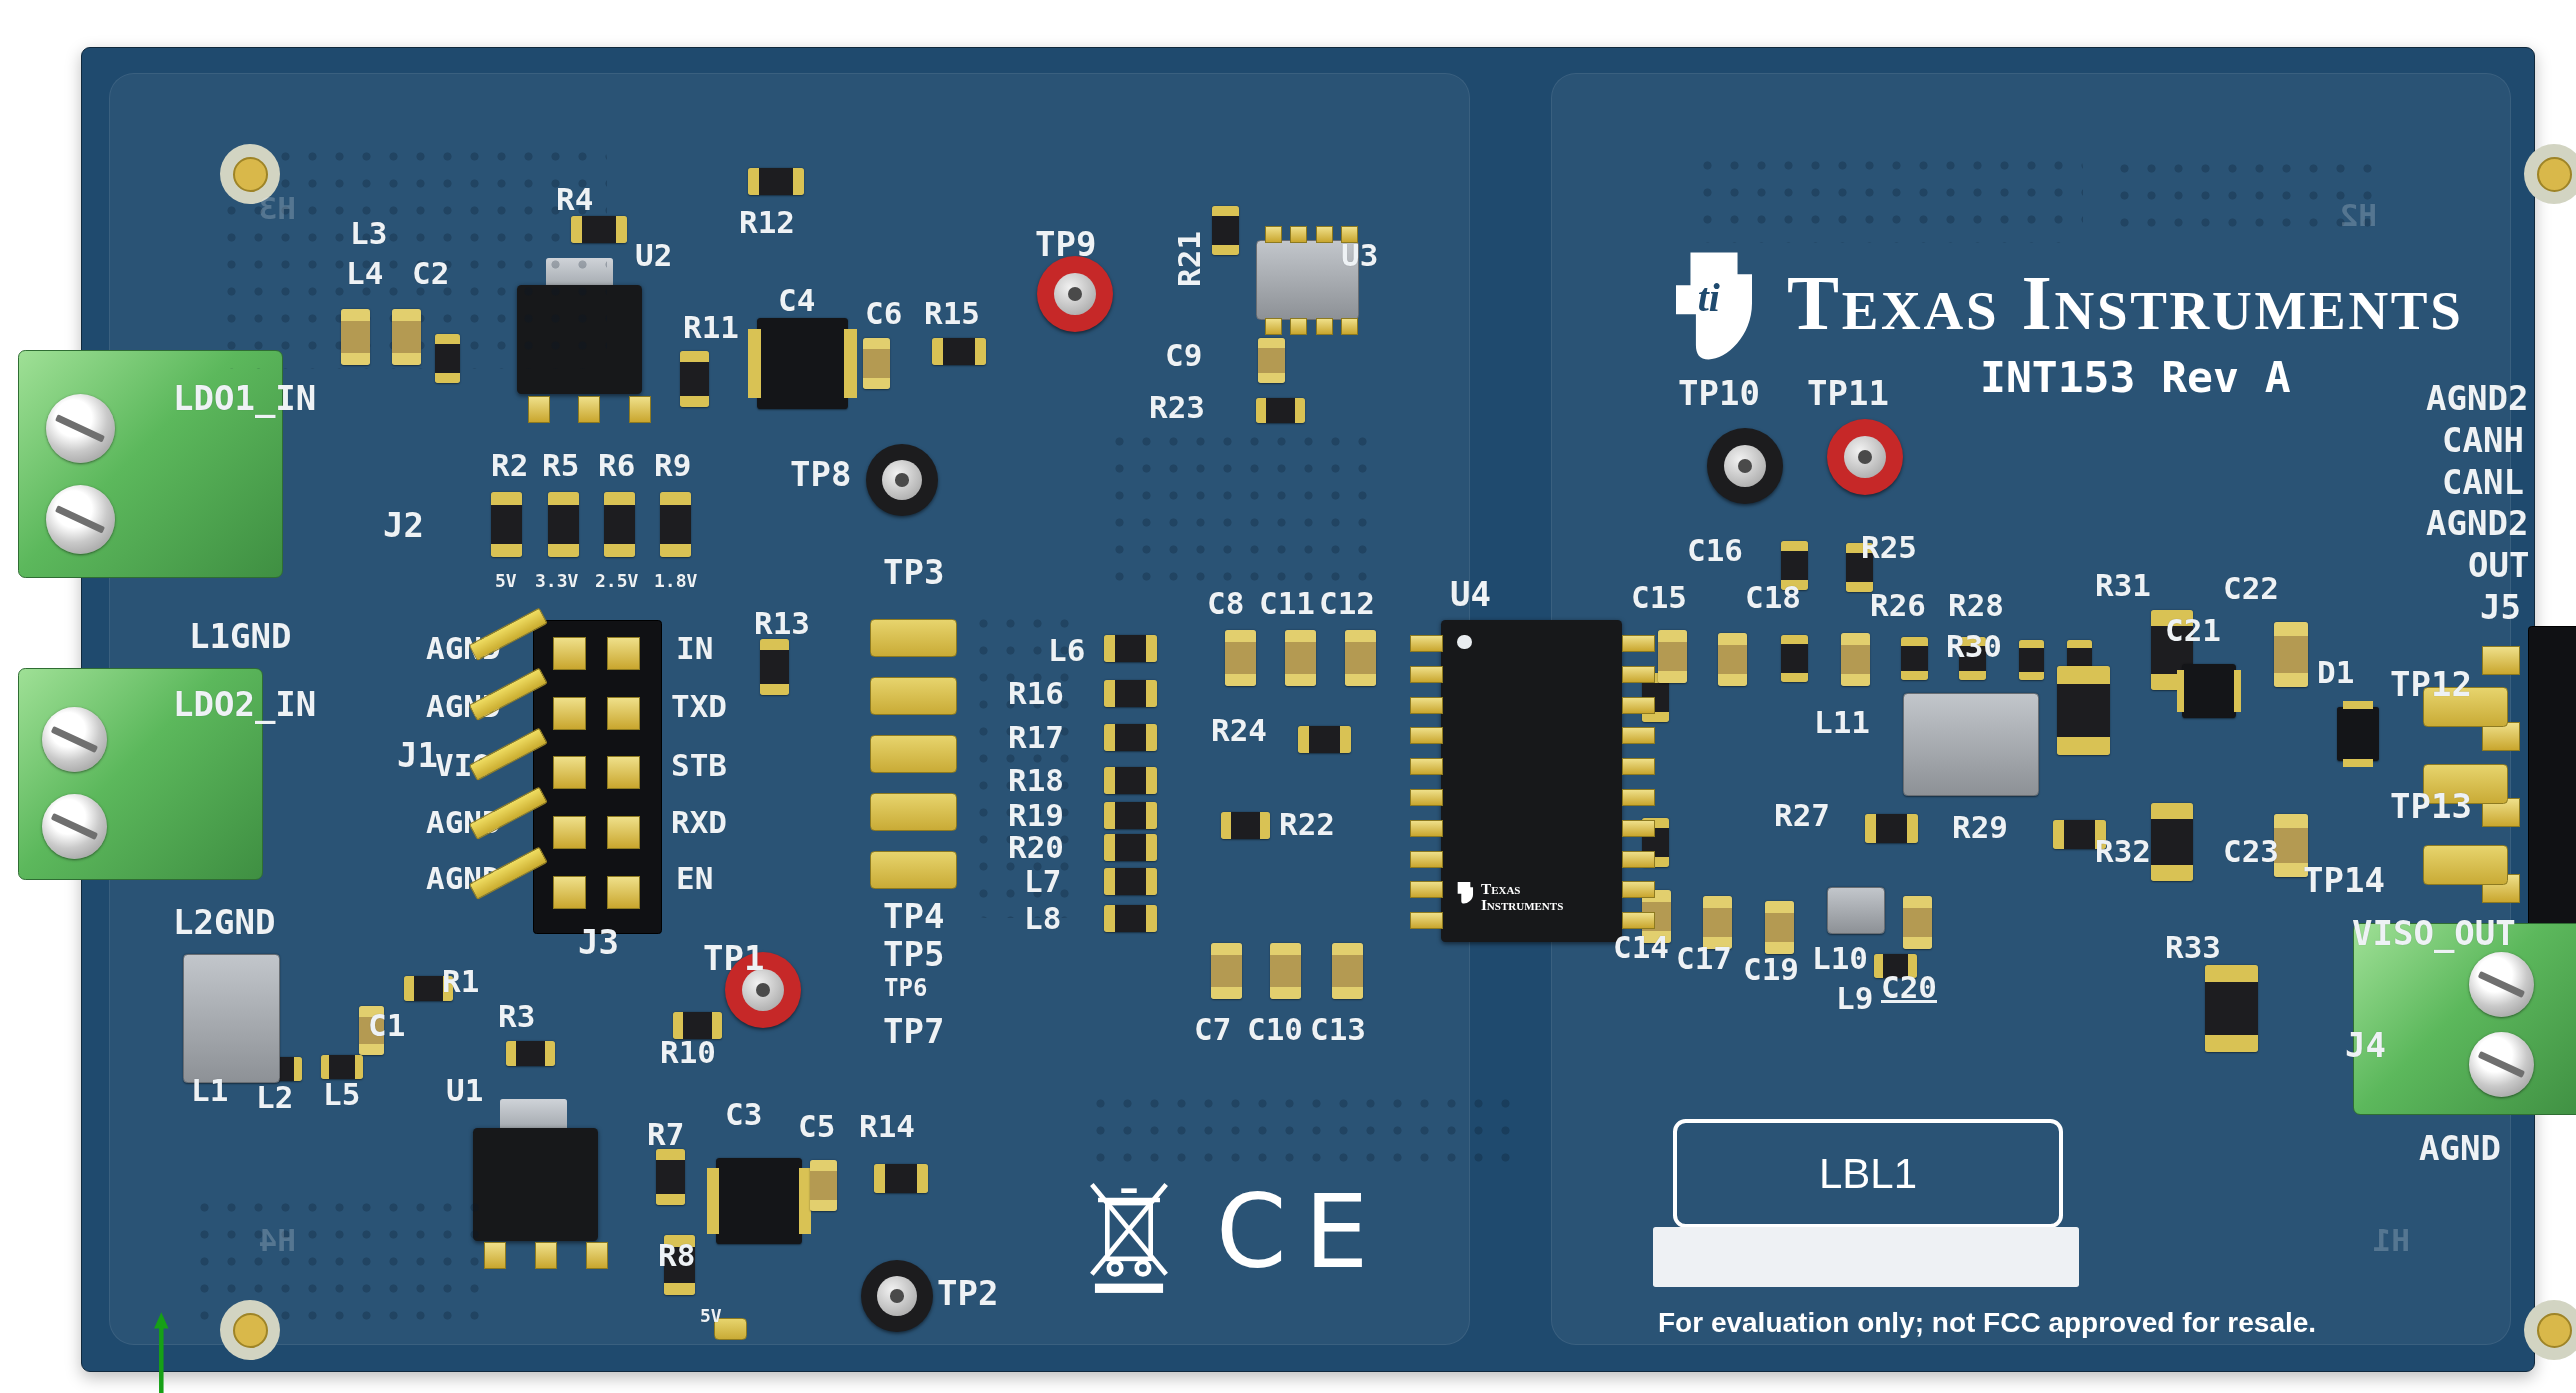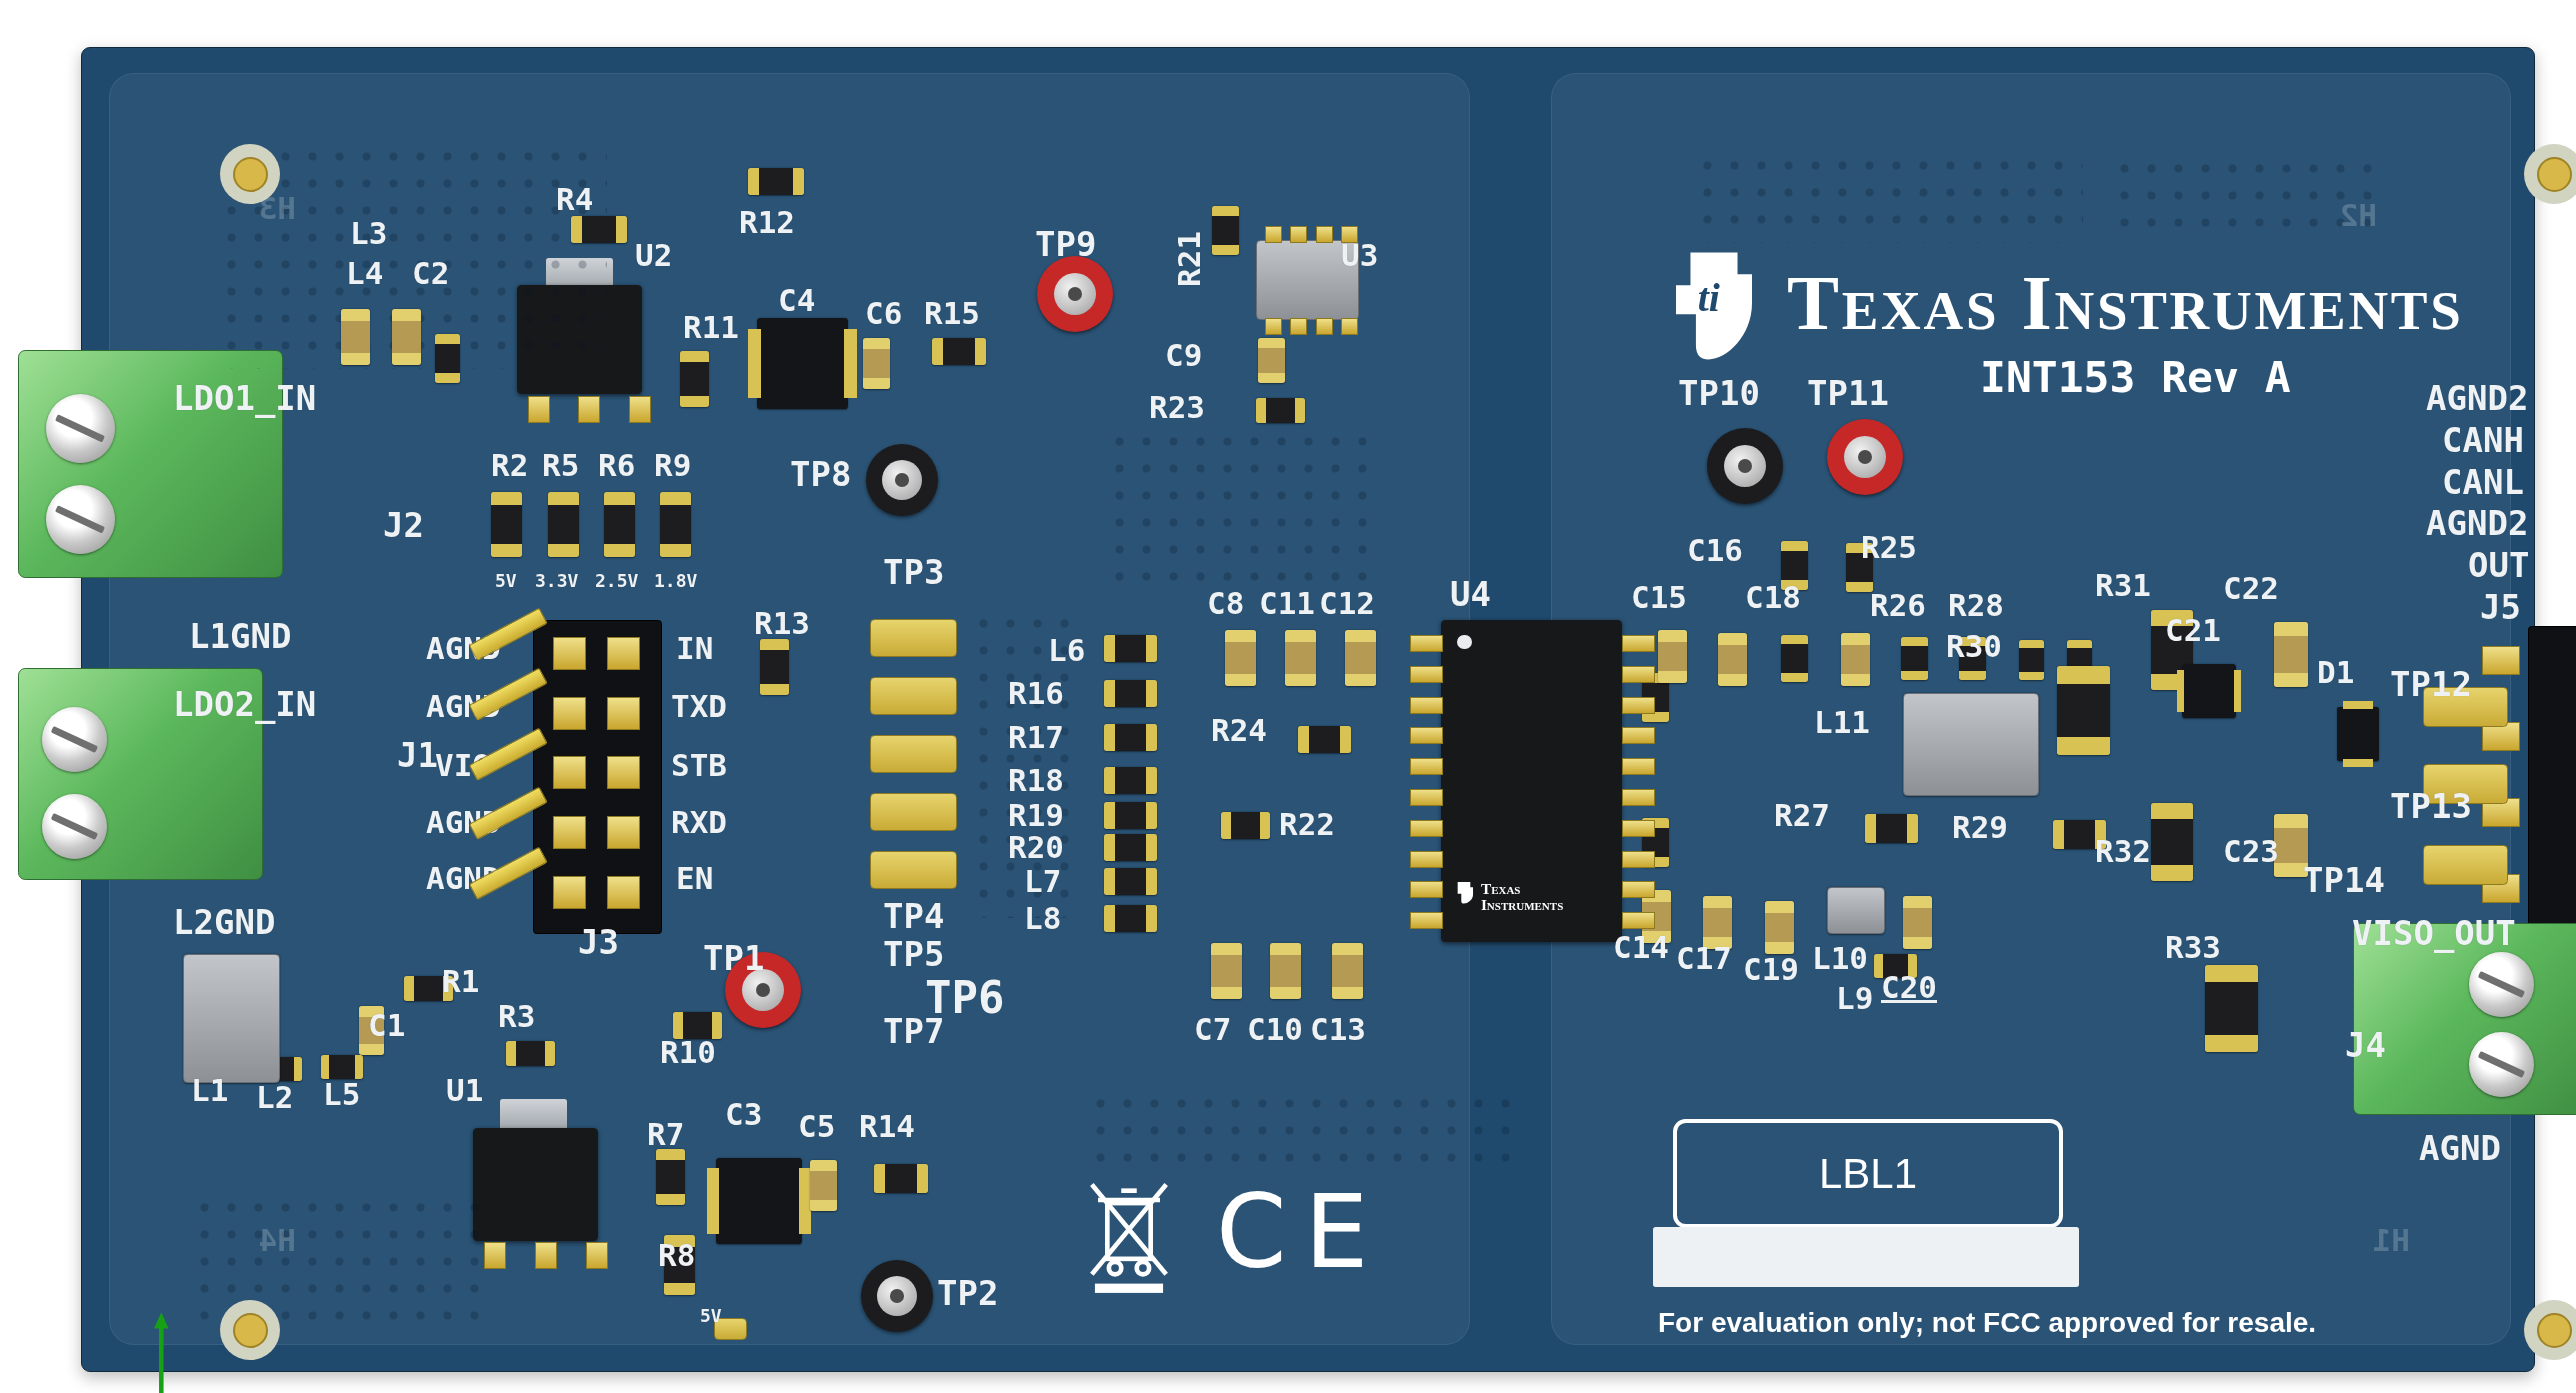--- a/index.html
+++ b/index.html
@@ -348,21 +348,21 @@
       <div class="sk" style="left: 364px; top: 1027px;">U1</div>
       <div class="sk" style="left: 565px; top: 1071px;">R7</div>
       <div class="sk" style="left: 643px; top: 1051px;">C3</div>
       <div class="sk" style="left: 716px; top: 1063px;">C5</div>
       <div class="sk" style="left: 777px; top: 1063px;">R14</div>
       <div class="sk" style="left: 576px; top: 1192px;">R8</div>
       <div class="sk" style="left: 618px; top: 1259px; font-size: 18px;">5V</div>
       <div class="sk" style="left: 855px; top: 1228px; font-size: 34px;">TP2</div>
       <div class="sk" style="left: 801px; top: 851px; font-size: 34px;">TP4</div>
       <div class="sk" style="left: 801px; top: 889px; font-size: 34px;">TP5</div>
-      <div class="sk" style="left: 843px; top: 928px; font-size: 44px;">TP6</div>
+      <div class="sk" style="left: 802px; top: 928px; font-size: 24px;">TP6</div>
       <div class="sk" style="left: 801px; top: 966px; font-size: 34px;">TP7</div>
       <div class="sk" style="left: 1125px; top: 540px;">C8</div>
       <div class="sk" style="left: 1177px; top: 540px;">C11</div>
       <div class="sk" style="left: 1237px; top: 540px;">C12</div>
       <div class="sk" style="left: 1368px; top: 529px; font-size: 34px;">U4</div>
       <div class="sk" style="left: 942px; top: 587px; margin-left: 24px;">L6</div>
       <div class="sk" style="left: 926px; top: 630px;">R16</div>
       <div class="sk" style="left: 926px; top: 674px;">R17</div>
       <div class="sk" style="left: 926px; top: 717px;">R18</div>
       <div class="sk" style="left: 926px; top: 752px;">R19</div>

